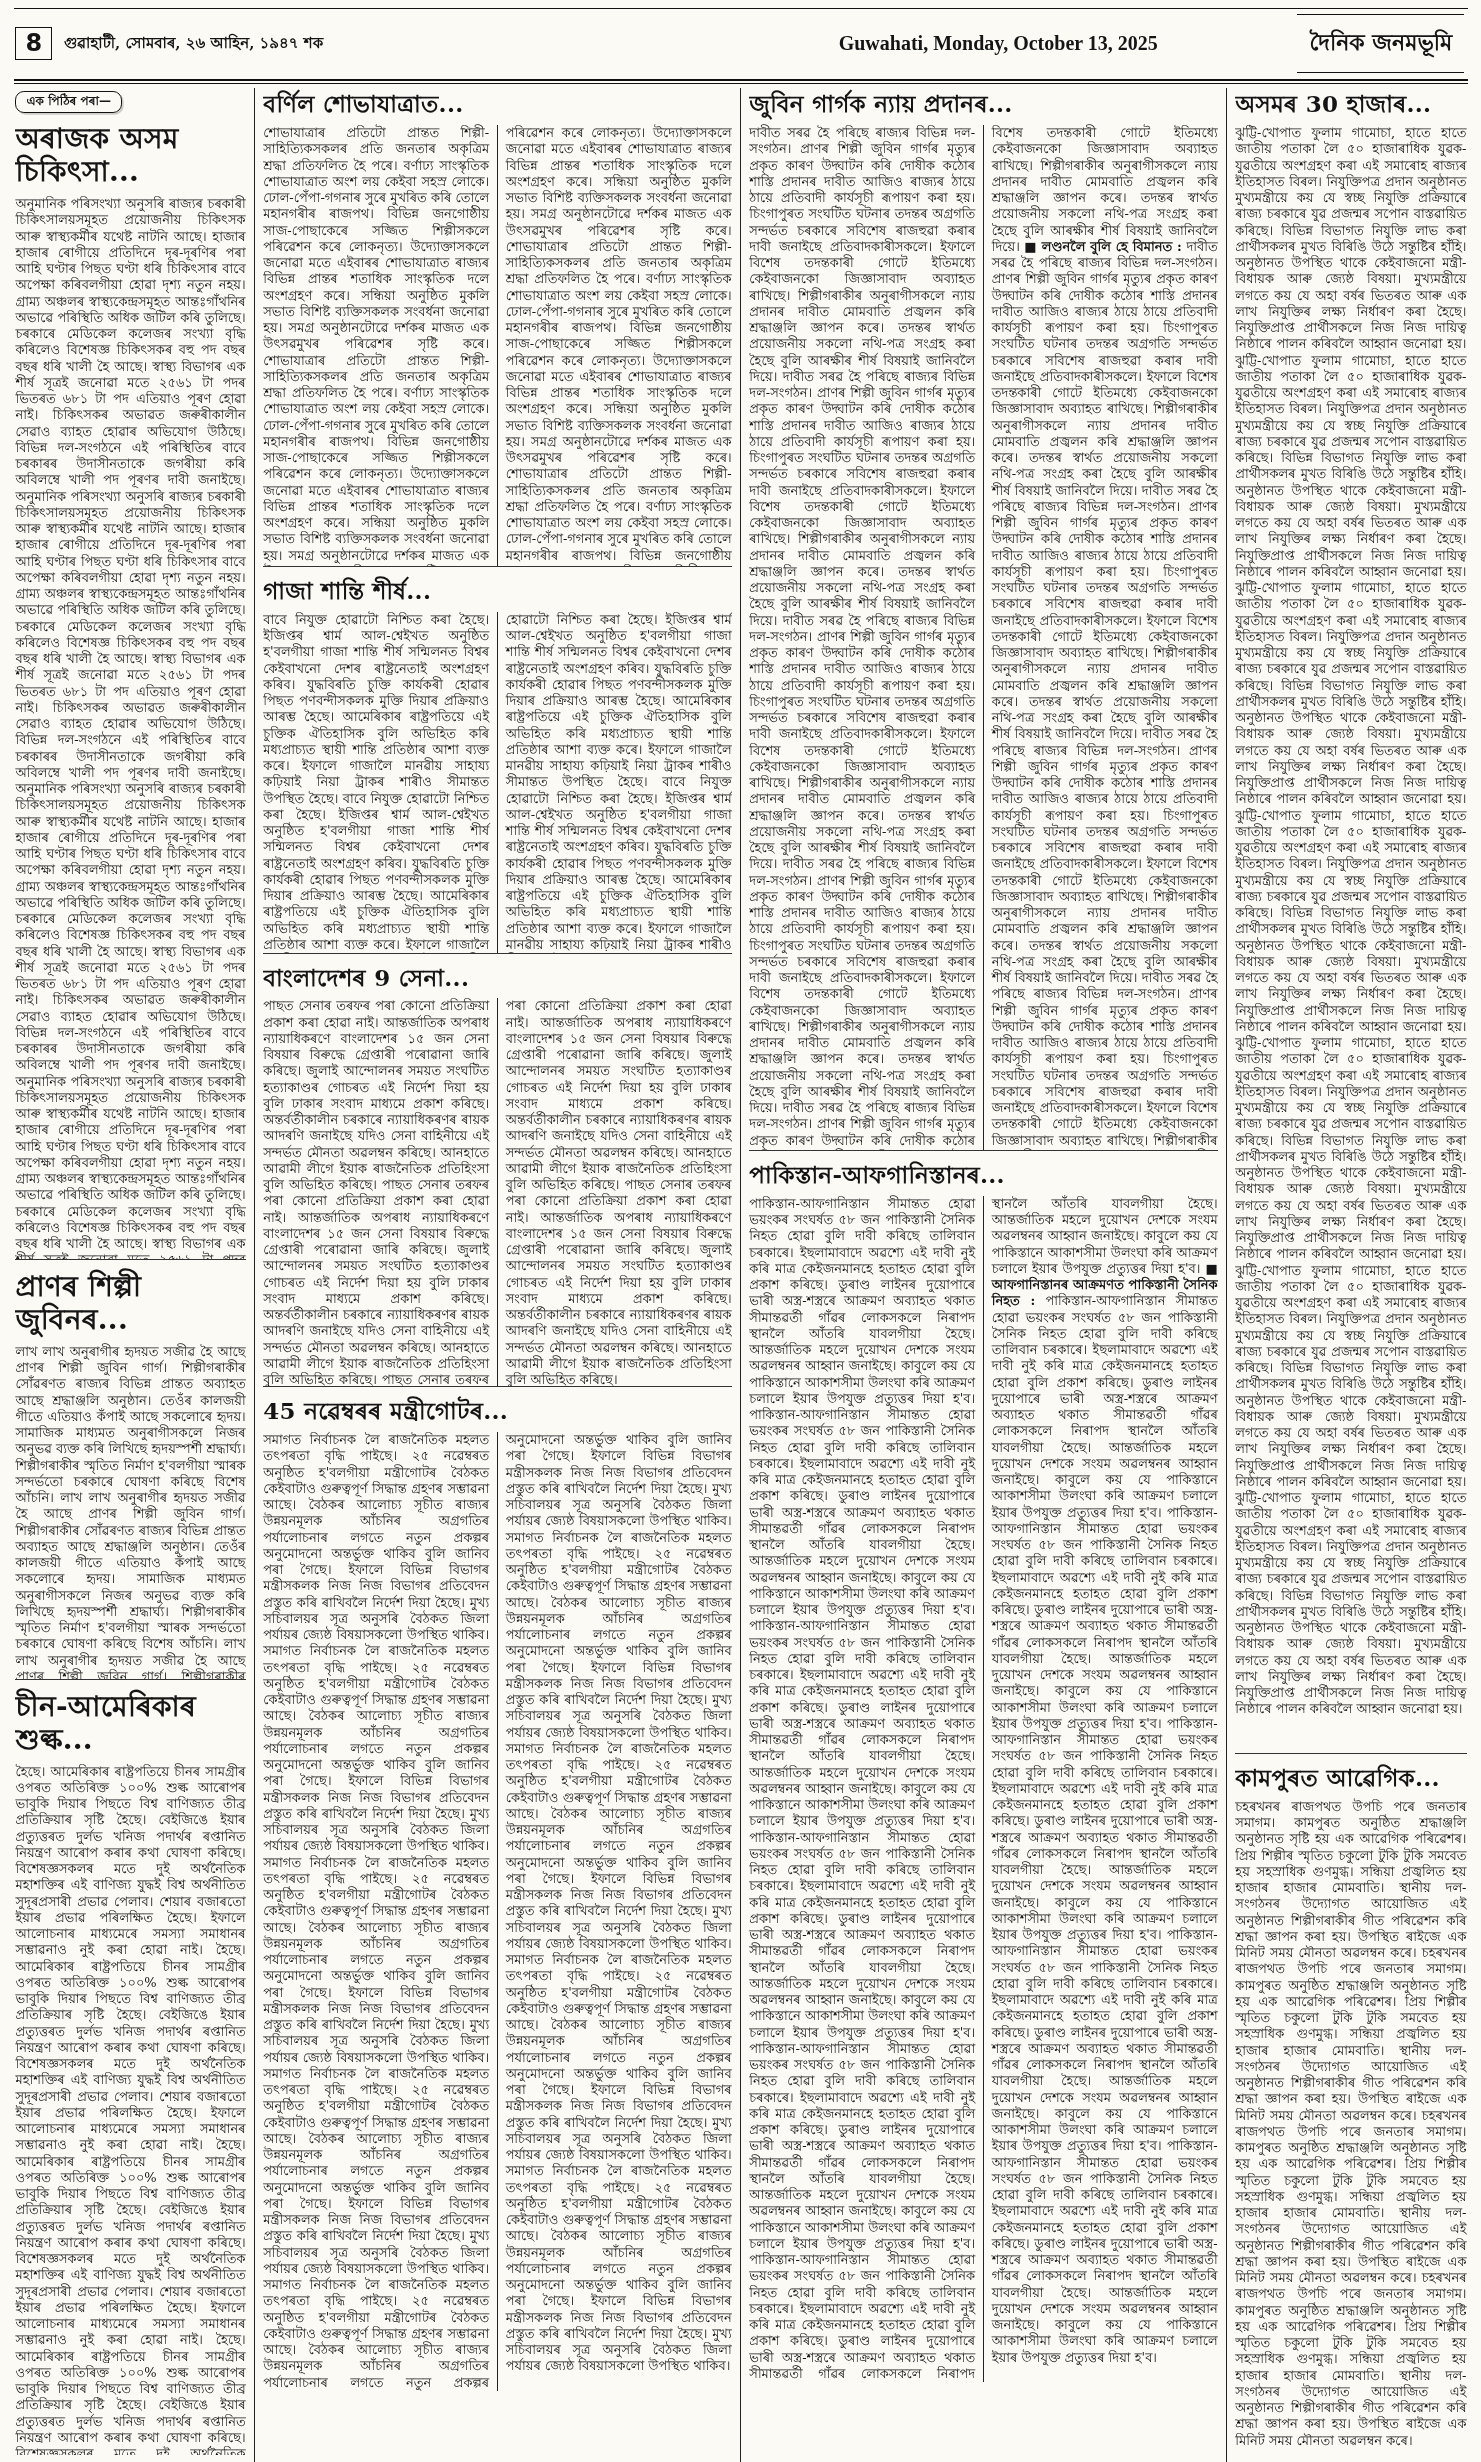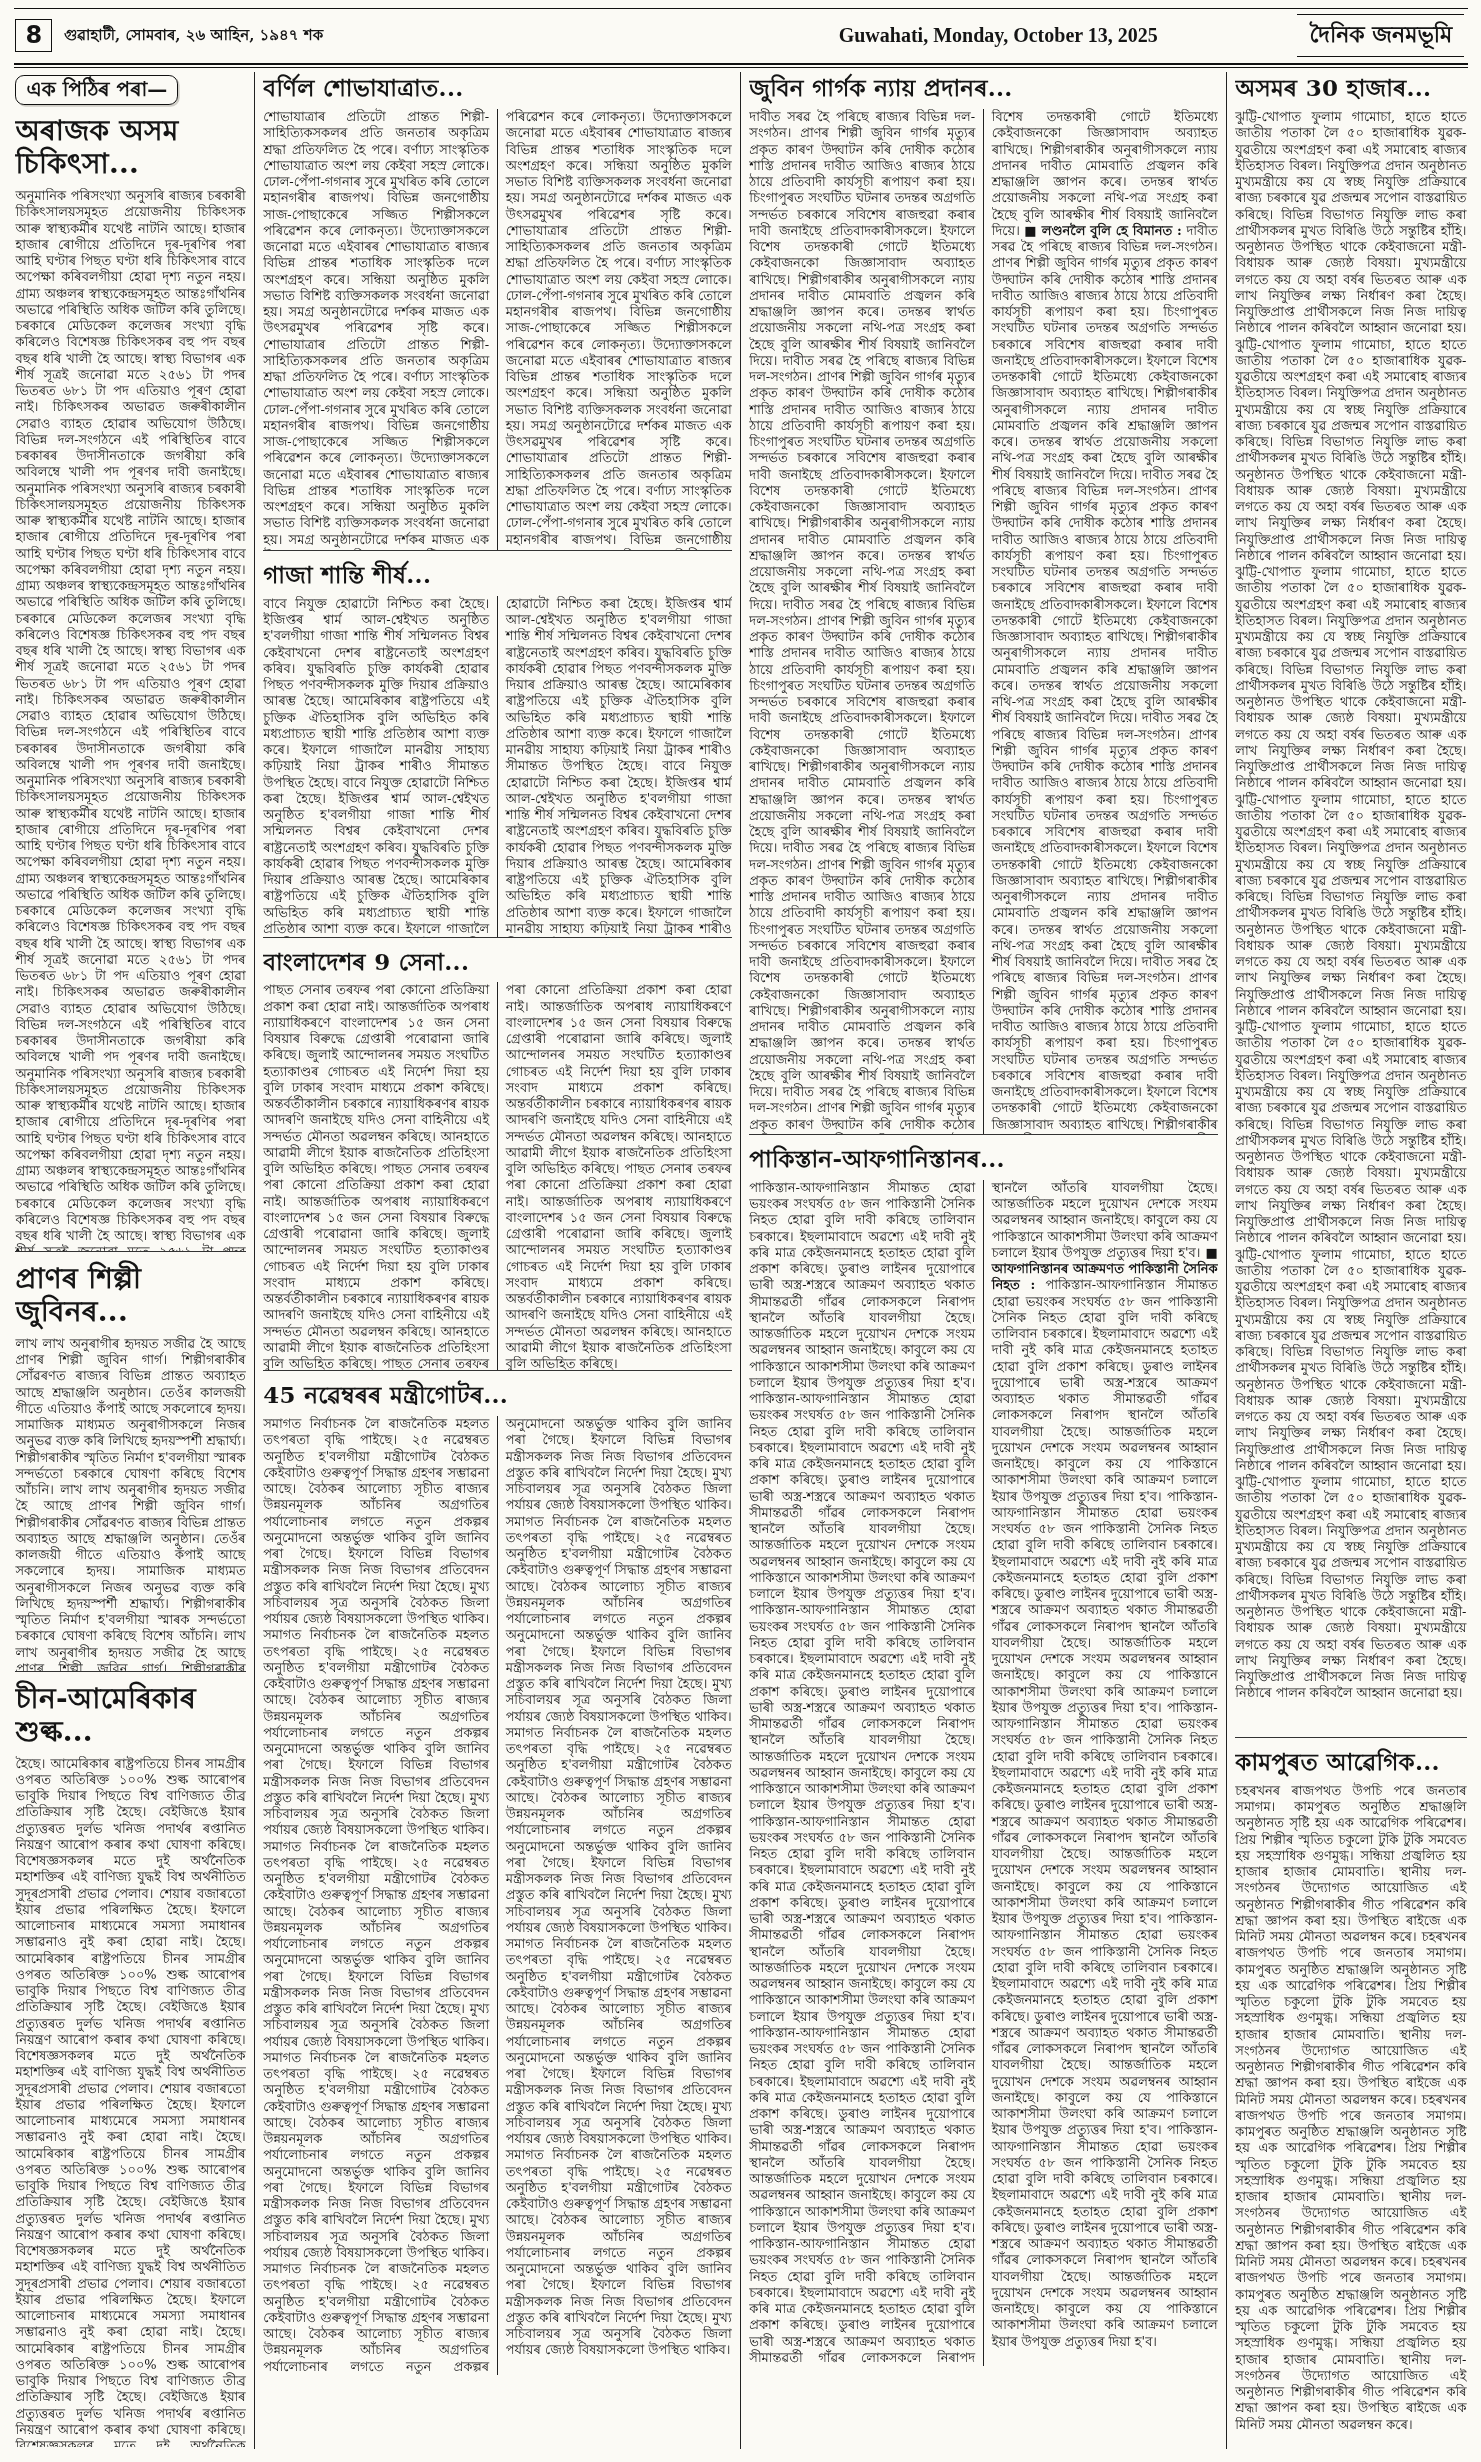--- a/index.html
+++ b/index.html
@@ -21,34 +21,34 @@
     border:1.7px solid #111; font-size:24px; font-weight:bold; line-height:1;
     padding:2.2px 8.9px 4.4px; font-family:"DejaVu Sans", sans-serif;
   }
   .as-date { font-size:15px; font-weight:bold; white-space:nowrap; }
   .en-date {
     flex:1; text-align:center; font-size:20px; font-weight:bold;
     font-family:"Liberation Serif", serif; white-space:nowrap;
   }
   .masthead-wrap {
     border-top:1.7px solid #111; border-bottom:1.7px solid #111;
-    padding:2px 12px; text-align:left;
+    padding:10px 12px; text-align:left;
   }
   .masthead { font-size:22px; font-weight:bold; white-space:nowrap; }
   .double-rule { border-top:2.2px solid #111; border-bottom:1.1px solid #111; height:5px; }
 
   
   .main { display:grid; grid-template-columns:1fr 2.02fr 2.02fr 1fr; margin-top:4.4px; }
   .colgroup { padding:0 8.3px; border-right:0.6px solid #222; min-width:0; }
   .colgroup:first-child { padding-left:1.1px; }
   .colgroup:last-child { border-right:none; padding-right:1.1px; }
 
   .cont-box {
     display:inline-block; border:1.1px solid #111; border-radius:8.9px;
-    padding:2.8px 10px 4.4px; font-weight:bold; font-size:20px; line-height:1;
+    padding:2.8px 10px 4.4px; font-weight:bold; font-size:12px; line-height:1;
     margin:3.3px 0 7.7px; box-shadow:1.7px 1.7px 0 #cfcdc6;
   }
 
   .article { overflow:hidden; border-bottom:0.6px solid #333; margin-bottom:7.7px; padding-bottom:3.3px; }
   .article:last-child { border-bottom:none; margin-bottom:0; }
 
   .headline {
     font-weight:bold; font-size:23px; line-height:1.18;
     margin:2.2px 0 7.7px; letter-spacing:0.3px;
   }

